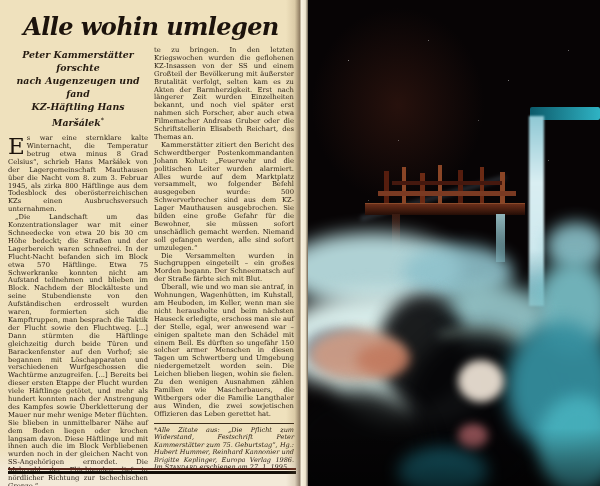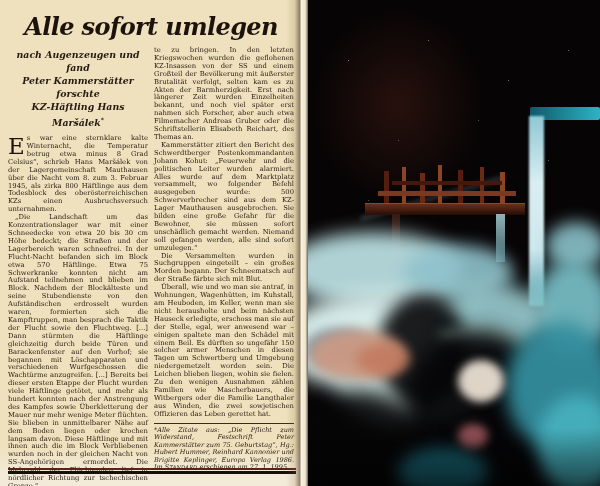--- a/index.html
+++ b/index.html
@@ -129,28 +129,28 @@
   .ph-bottom-fade{left:0;top:428px;width:292px;height:58px;
     background:linear-gradient(180deg,rgba(0,0,0,0),rgba(0,0,0,.55));}
 </style>
 </head>
 <body>
 
 <div class="scan">
 
   <div class="magazine-page">
     <div class="page-inner">
-      <h1 class="article-title">Alle sofort umlegen</h1>
+      <h1 class="article-title">Alle wohin umlegen</h1>
 
       <div class="cols">
 
         <div class="col">
           <div class="byline">
+            <div>Peter Kammerstätter forschte</div>
             <div>nach Augenzeugen und fand</div>
-            <div>Peter Kammerstätter forschte</div>
             <div><span>KZ-Häftling Hans Maršálek</span><sup>*</sup></div>
           </div>
           <p class="no-indent"><span class="dropcap">E</span><span>s war eine sternklare kalte Winternacht, die Temperatur betrug etwa minus 8 Grad Celsius“, schrieb Hans Maršálek von der Lagergemeinschaft Mauthausen über die Nacht vom 8. zum 3. Februar 1945, als zirka 800 Häftlinge aus dem Todesblock des oberösterreichischen KZs einen Ausbruchsversuch unternahmen.</span></p>
           <p>„Die Landschaft um das Konzentrationslager war mit einer Schneedecke von etwa 20 bis 30 cm Höhe bedeckt; die Straßen und der Lagerbereich waren schneefrei. In der Flucht-Nacht befanden sich im Block etwa 570 Häftlinge. Etwa 75 Schwerkranke konnten nicht am Aufstand teilnehmen und blieben im Block. Nachdem der Blockälteste und seine Stubendienste von den Aufständischen erdrosselt wurden waren, formierten sich die Kampftruppen, man besprach die Taktik der Flucht sowie den Fluchtweg. [...] Dann stürmten die Häftlinge gleichzeitig durch beide Türen und Barackenfenster auf den Vorhof; sie begannen mit Löschapparaten und verschiedenen Wurfgeschossen die Wachtürme anzugreifen. [...] Bereits bei dieser ersten Etappe der Flucht wurden viele Häftlinge getötet, und mehr als hundert konnten nach der Anstrengung des Kampfes sowie Überkletterung der Mauer nur mehr wenige Meter flüchten. Sie blieben in unmittelbarer Nähe auf dem Boden liegen oder krochen langsam davon. Diese Häftlinge und mit ihnen auch die im Block Verbliebenen wurden noch in der gleichen Nacht von SS-Angehörigen ermordet. Die Mehrzahl der Flüchtenden lief in nördlicher Richtung zur tschechischen Grenze.“</p>
 
         </div>
 
         <div class="col">
           <p class="no-indent">te zu bringen. In den letzten Kriegswochen wurden die geflohenen KZ-Insassen von der SS und einem Großteil der Bevölkerung mit äußerster Brutalität verfolgt, selten kam es zu Akten der Barmherzigkeit. Erst nach längerer Zeit wurden Einzelheiten bekannt, und noch viel später erst nahmen sich Forscher, aber auch etwa Filmemacher Andreas Gruber oder die Schriftstellerin Elisabeth Reichart, des Themas an.</p>
           <p>Kammerstätter zitiert den Bericht des Schwerdtberger Postenkommandanten Johann Kohut: „Feuerwehr und die politischen Leiter wurden alarmiert. Alles wurde auf dem Marktplatz versammelt, wo folgender Befehl ausgegeben wurde: 500 Schwerverbrecher sind aus dem KZ-Lager Mauthausen ausgebrochen. Sie bilden eine große Gefahr für die Bewohner, sie müssen sofort unschädlich gemacht werden. Niemand soll gefangen werden, alle sind sofort umzulegen.“</p>

